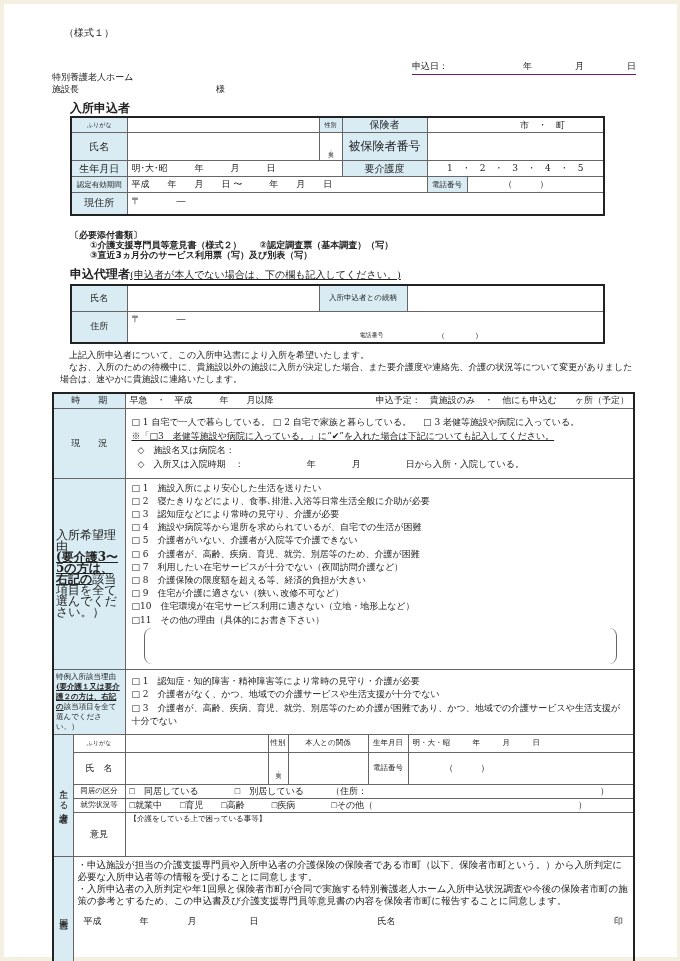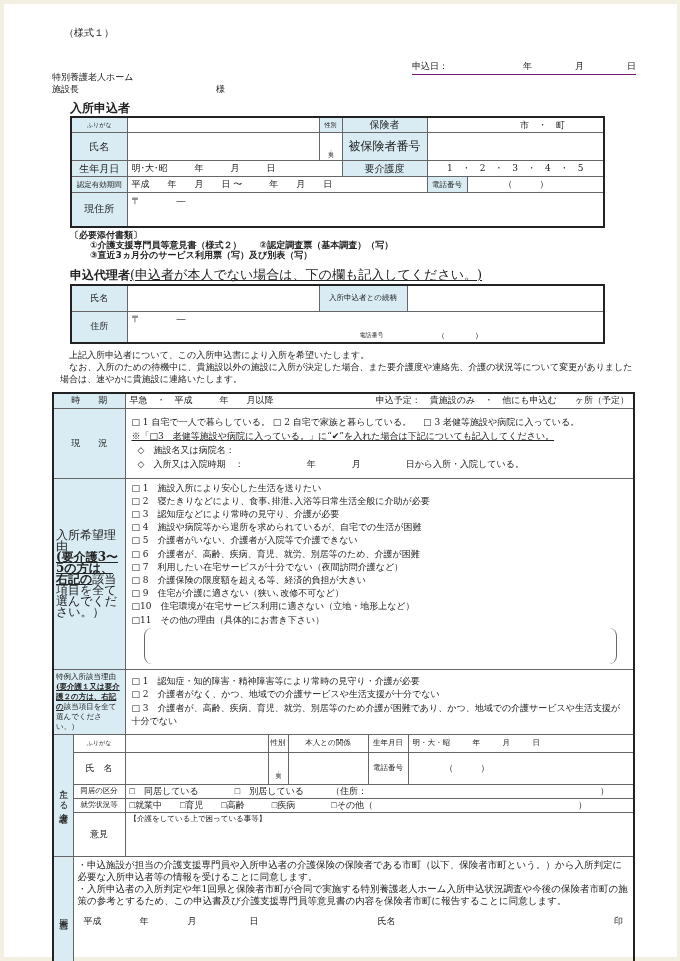--- a/index.html
+++ b/index.html
@@ -12,21 +12,21 @@
   .title { left: 0; width: 673px; top: 32px; text-align: center; font-size: 16px; font-family: "DejaVu Sans", "Liberation Sans", sans-serif; letter-spacing: 1px; }
   .apply-date { left: 408px; top: 56px; width: 224px; border-bottom: 1px solid #701a75; font-size: 9px; font-family: "DejaVu Sans", "Liberation Sans", sans-serif; display: flex; justify-content: space-between; padding-bottom: 1px; }
   .apply-date span:first-child { flex: 1; }
   .apply-date .unit { width: 52px; text-align: right; }
   .recipient { left: 48px; top: 67px; font-size: 9px; line-height: 12px; }
   .sama { left: 212px; top: 79px; font-size: 9px; }
 
   .section-head { font-size: 12px; font-weight: bold; font-family: "DejaVu Sans", "Liberation Sans", sans-serif; }
   .sh1 { left: 66px; top: 96px; }
   .sh2 { left: 66px; top: 262px; }
-  .sh2 .note { font-size: 13px; font-weight: normal; font-family: "DejaVu Serif", serif; text-decoration: underline; }
+  .sh2 .note { font-size: 10px; font-weight: normal; font-family: "DejaVu Serif", serif; text-decoration: underline; }
 
   table { border-collapse: collapse; table-layout: fixed; }
   td { border: 1px solid #666; padding: 0 4px; vertical-align: middle; font-size: 9px; }
   .lbl { background: #d9ecf3; text-align: center; }
   .tbl1 { left: 66px; top: 112px; width: 535px; border: 2px solid #222; }
   .tbl2 { left: 66px; top: 280px; width: 535px; border: 2px solid #222; }
   .tbl3 { left: 48px; top: 388px; width: 583px; border: 2px solid #222; }
 
   .attach { left: 66px; top: 226px; font-size: 9px; line-height: 10px; font-family: "DejaVu Sans", "Liberation Sans", sans-serif; font-weight: bold; }
   .attach .ind { padding-left: 20px; }
@@ -91,21 +91,21 @@
       <td colspan="2">明･大･昭　　　年　　　月　　　日</td>
       <td class="lbl" style="font-size:10px">要介護度</td>
       <td colspan="2" style="text-align:center">1　・　2　・　3　・　4　・　5</td>
     </tr>
     <tr style="height:16px">
       <td class="lbl small" style="padding:0">認定有効期間</td>
       <td colspan="3">平成　　年　　月　　日 〜　　　年　　月　　日</td>
       <td class="lbl small" style="padding:0">電話番号</td>
       <td style="padding-left:36px">（　　　）</td>
     </tr>
-    <tr style="height:34px">
+    <tr style="height:22px">
       <td class="lbl" style="font-size:10px">現住所</td>
       <td colspan="5" style="vertical-align:top;padding-top:2px">
         <span>〒　　　　―</span>
       </td>
     </tr>
   </tbody>
     </table>
 
   <div class="abs attach">
     <div>〔必要添付書類〕</div>

